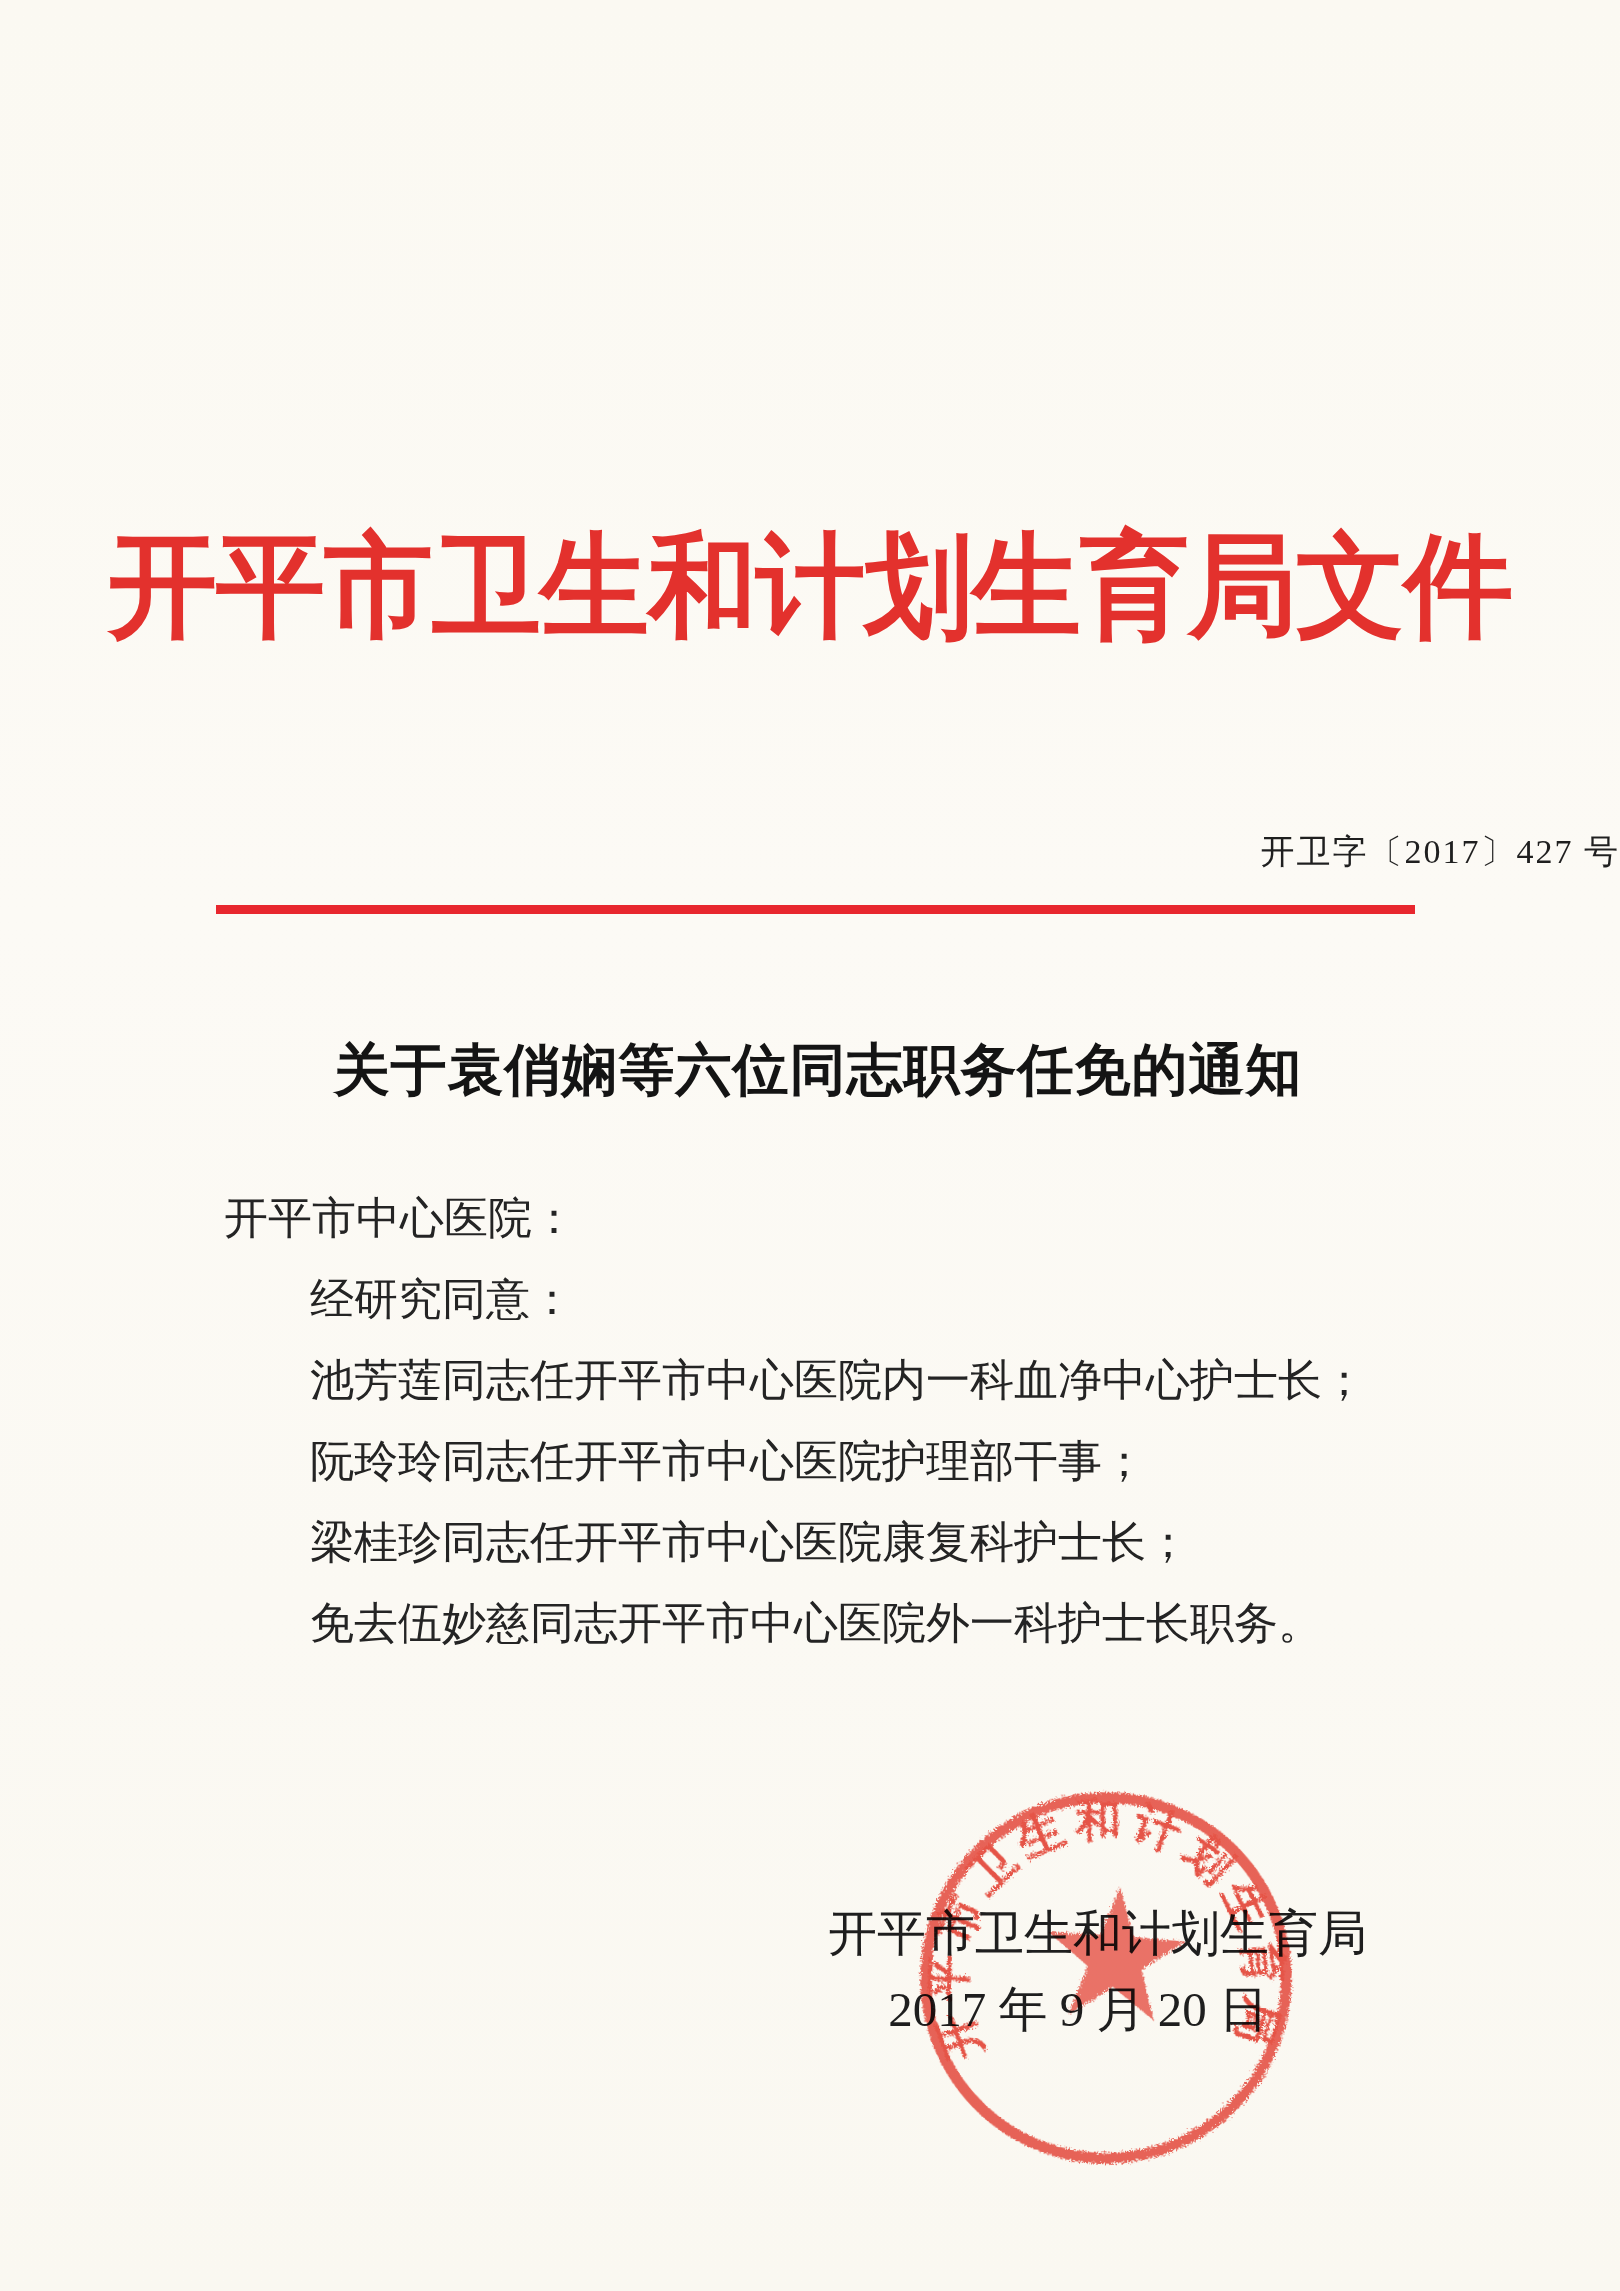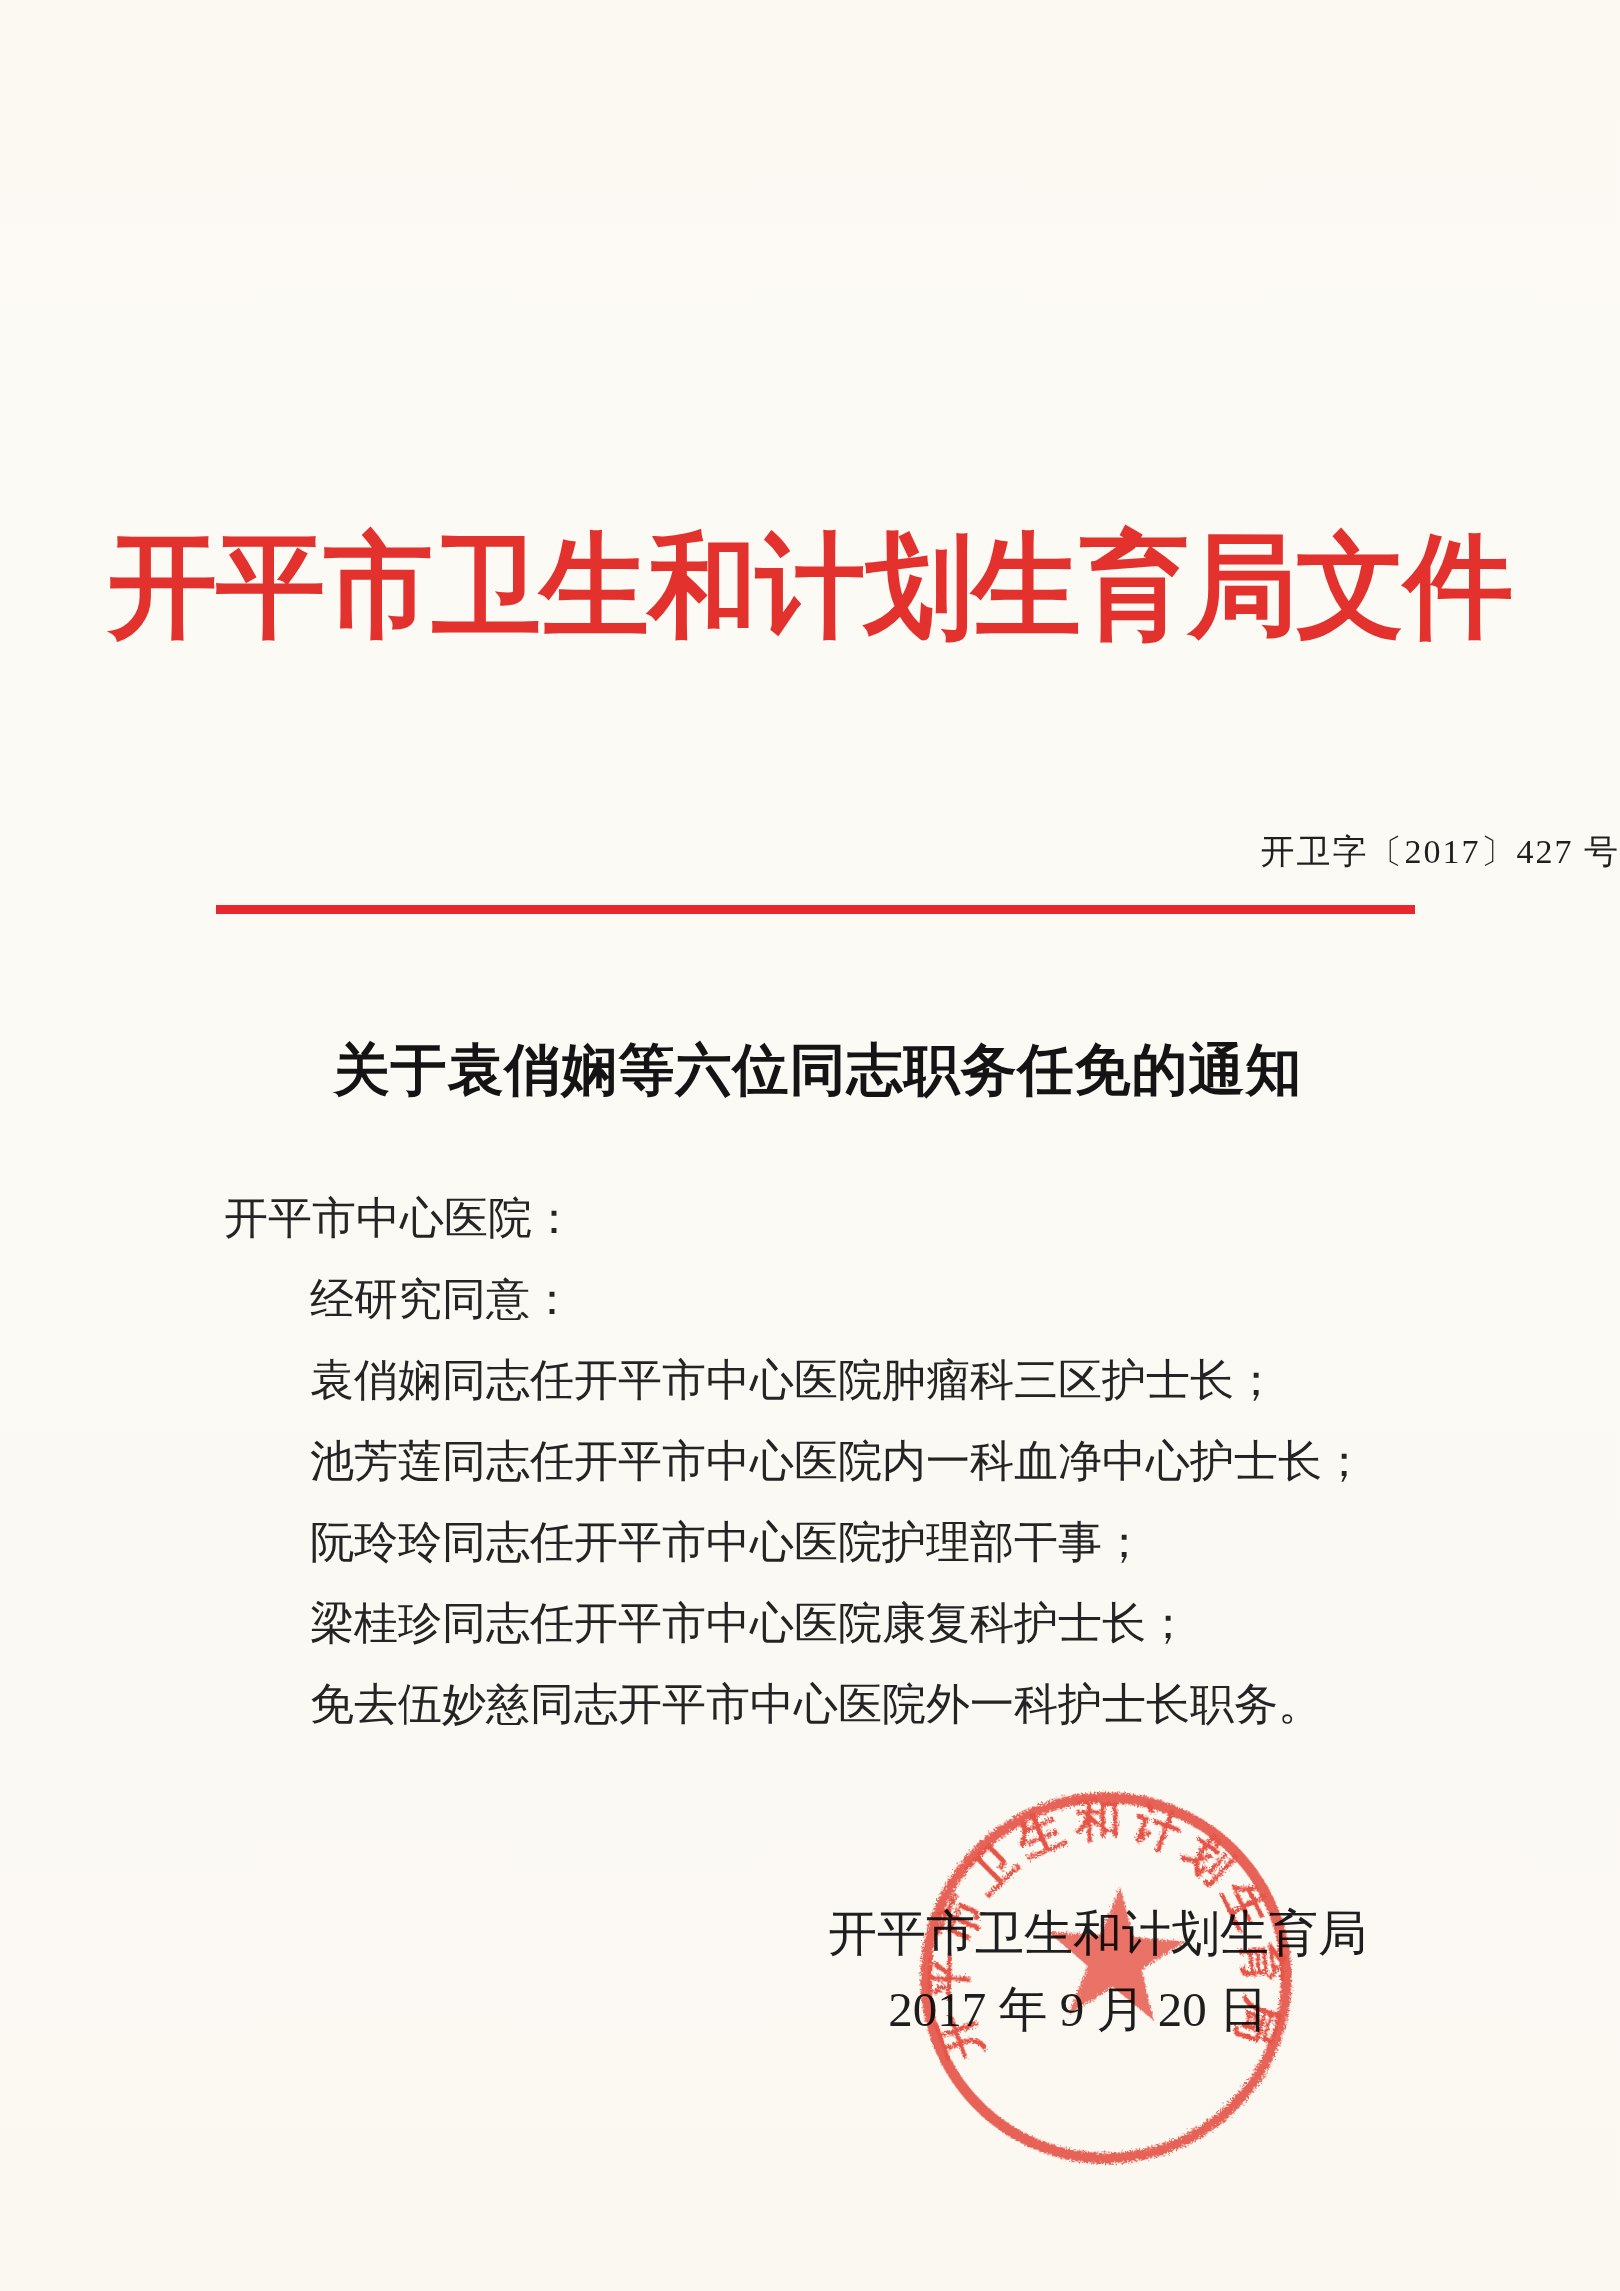--- a/index.html
+++ b/index.html
@@ -118,21 +118,20 @@
 
   <div class="doc-number">开卫字〔2017〕427 号</div>
 
   <div class="red-rule"></div>
 
   <h1 class="notice-title">关于袁俏娴等六位同志职务任免的通知</h1>
 
   <div class="body-text">
     <p>开平市中心医院：</p>
     <p class="indent">经研究同意：</p>
-    <p class="indent">袁俏娴同志任开平市中心医院肿瘤科三区护士长；</p>
     <p class="indent">池芳莲同志任开平市中心医院内一科血净中心护士长；</p>
     <p class="indent">阮玲玲同志任开平市中心医院护理部干事；</p>
     <p class="indent">梁桂珍同志任开平市中心医院康复科护士长；</p>
     <p class="indent">免去伍妙慈同志开平市中心医院外一科护士长职务。</p>
   </div>
 
   <div class="closing">
     <div>开平市卫生和计划生育局</div>
     <div>2017 年 9 月 20 日</div>
   </div>

